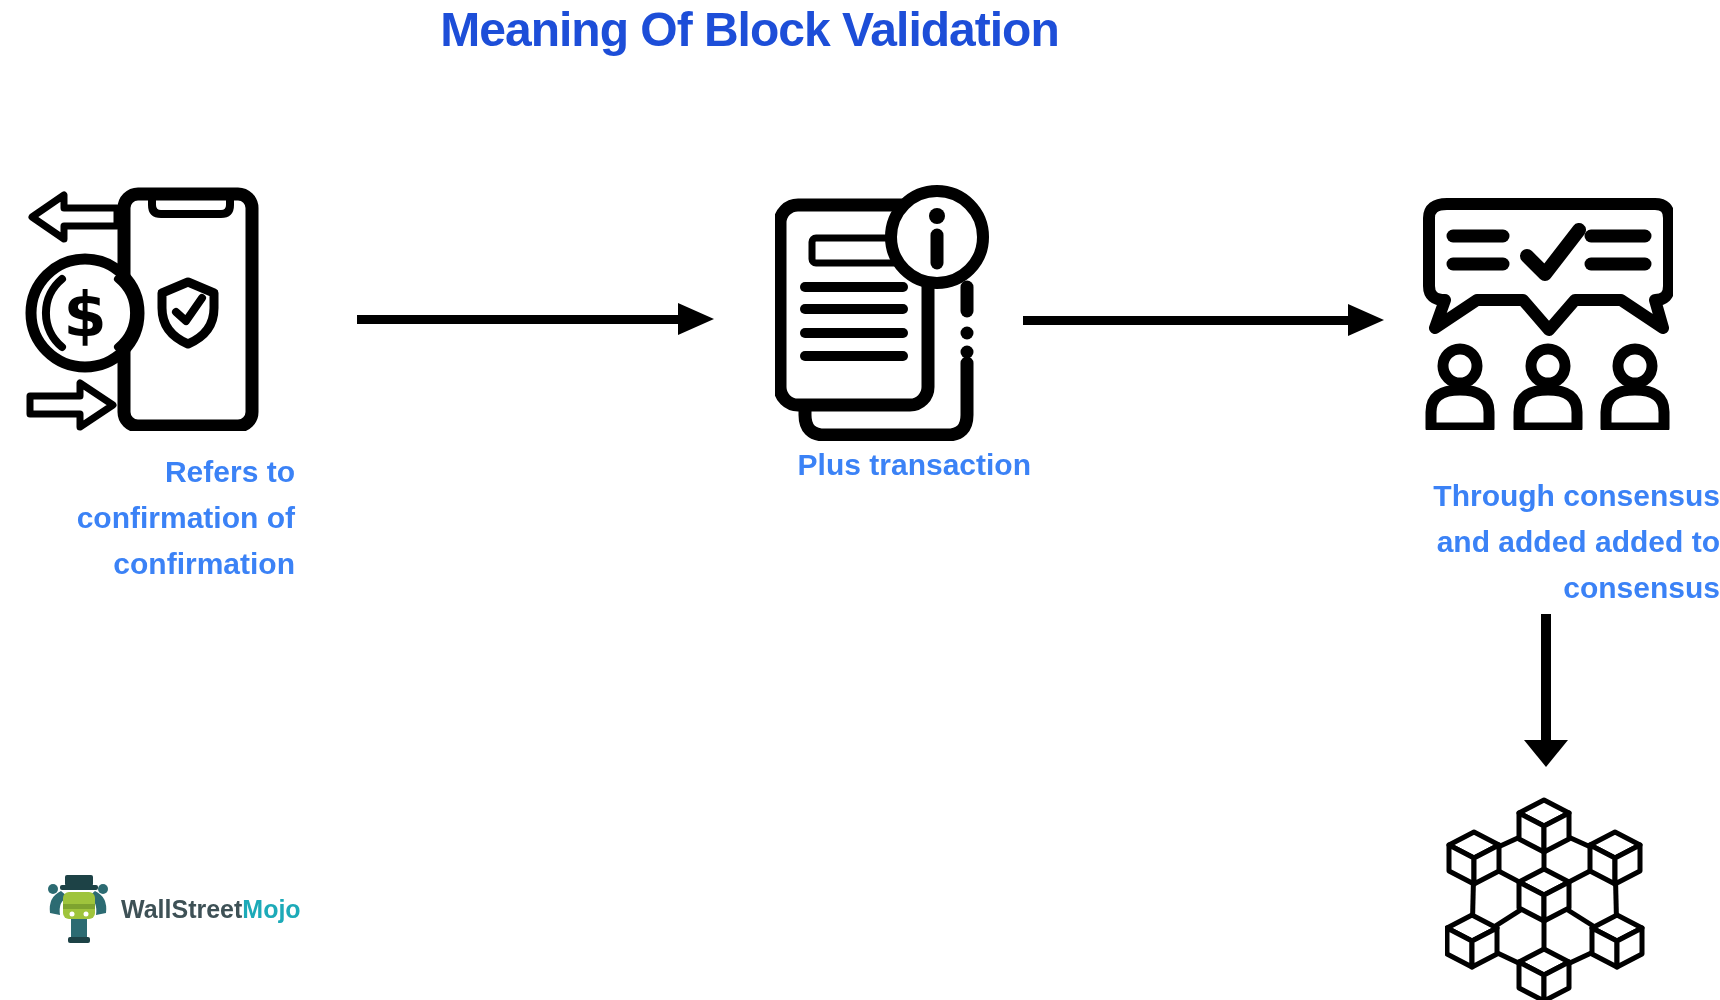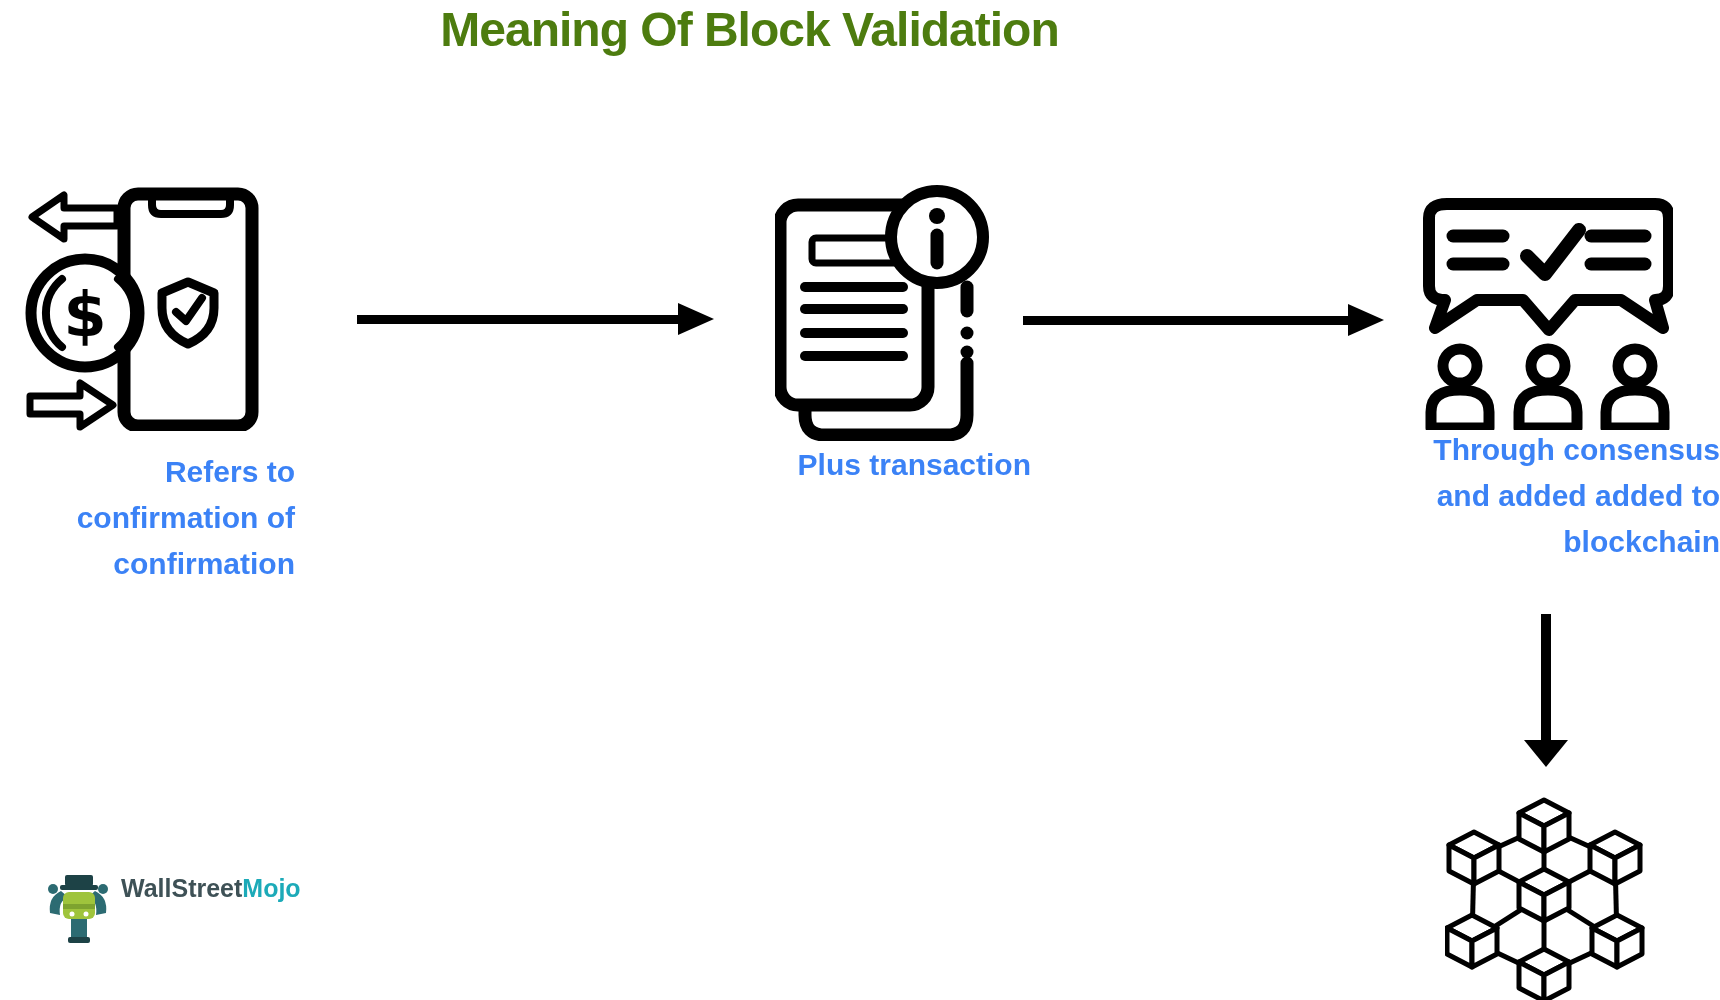--- a/index.html
+++ b/index.html
@@ -11,21 +11,21 @@
     background: #ffffff;
     overflow: hidden;
     font-family: "Liberation Sans", sans-serif;
   }
   .title {
     position: absolute;
     top: 2px; left: 0; width: 1499px;
     text-align: center;
     font-size: 48px;
     font-weight: bold;
-    color: #4d7c0f;
+    color: #1d4ed8;
     letter-spacing: -1px;
   }
   .abs { position: absolute; }
   .step-label {
     position: absolute;
     text-align: right;
     font-size: 30px;
     font-weight: bold;
     color: #3b82f6;
     line-height: 46px;
@@ -41,21 +41,21 @@
   .arrow-head-down {
     position: absolute; width: 0; height: 0;
     border-top: 27px solid #000;
     border-left: 22px solid transparent;
     border-right: 22px solid transparent;
   }
   svg { display: block; }
   .logo {
     position: absolute;
     left: 45px; top: 874px;
-    display: flex; align-items: flex-start; gap: 10px;
+    display: flex; align-items: center; gap: 10px;
   }
   .logo-text { font-size: 25px; font-weight: bold; letter-spacing: 0px; }
   .logo-text .primary { color: #3E5156; }
   .logo-text .accent  { color: #1CAAB8; }
 </style>
 </head>
 <body>
 
 <div class="canvas">
 
@@ -135,24 +135,24 @@
     <g>
       <path d="M96 230 V214 Q96 192 125 192 Q154 192 154 214 V230 Z" fill="#fff" stroke="#000" stroke-width="11" stroke-linejoin="round"></path>
       <circle cx="125" cy="168" r="17" fill="#fff" stroke="#000" stroke-width="11"></circle>
     </g>
     <g>
       <path d="M183 230 V214 Q183 192 212 192 Q241 192 241 214 V230 Z" fill="#fff" stroke="#000" stroke-width="11" stroke-linejoin="round"></path>
       <circle cx="212" cy="168" r="17" fill="#fff" stroke="#000" stroke-width="11"></circle>
     </g>
   </svg>
 
-  <div class="step-label" style="left:1383px; top:391px; width:337px;">
+  <div class="step-label" style="left:1383px; top:437px; width:337px;">
     <div>Through consensus</div>
     <div>and added added to</div>
-    <div>blockchain</div>
+    <div>consensus</div>
   </div>
 
   <div class="arrow-line" style="left:1541px; top:614px; width:10px; height:128px;"></div>
   <div class="arrow-head-down" style="left:1524px; top:740px;"></div>
 
   <svg class="abs" style="left:1445px; top:790px;" width="210" height="210" viewBox="0 0 210 210">
     <g stroke="#000" stroke-width="5">
 
       <line x1="99" y1="36" x2="29" y2="68"></line>
       <line x1="99" y1="36" x2="170" y2="68"></line>

